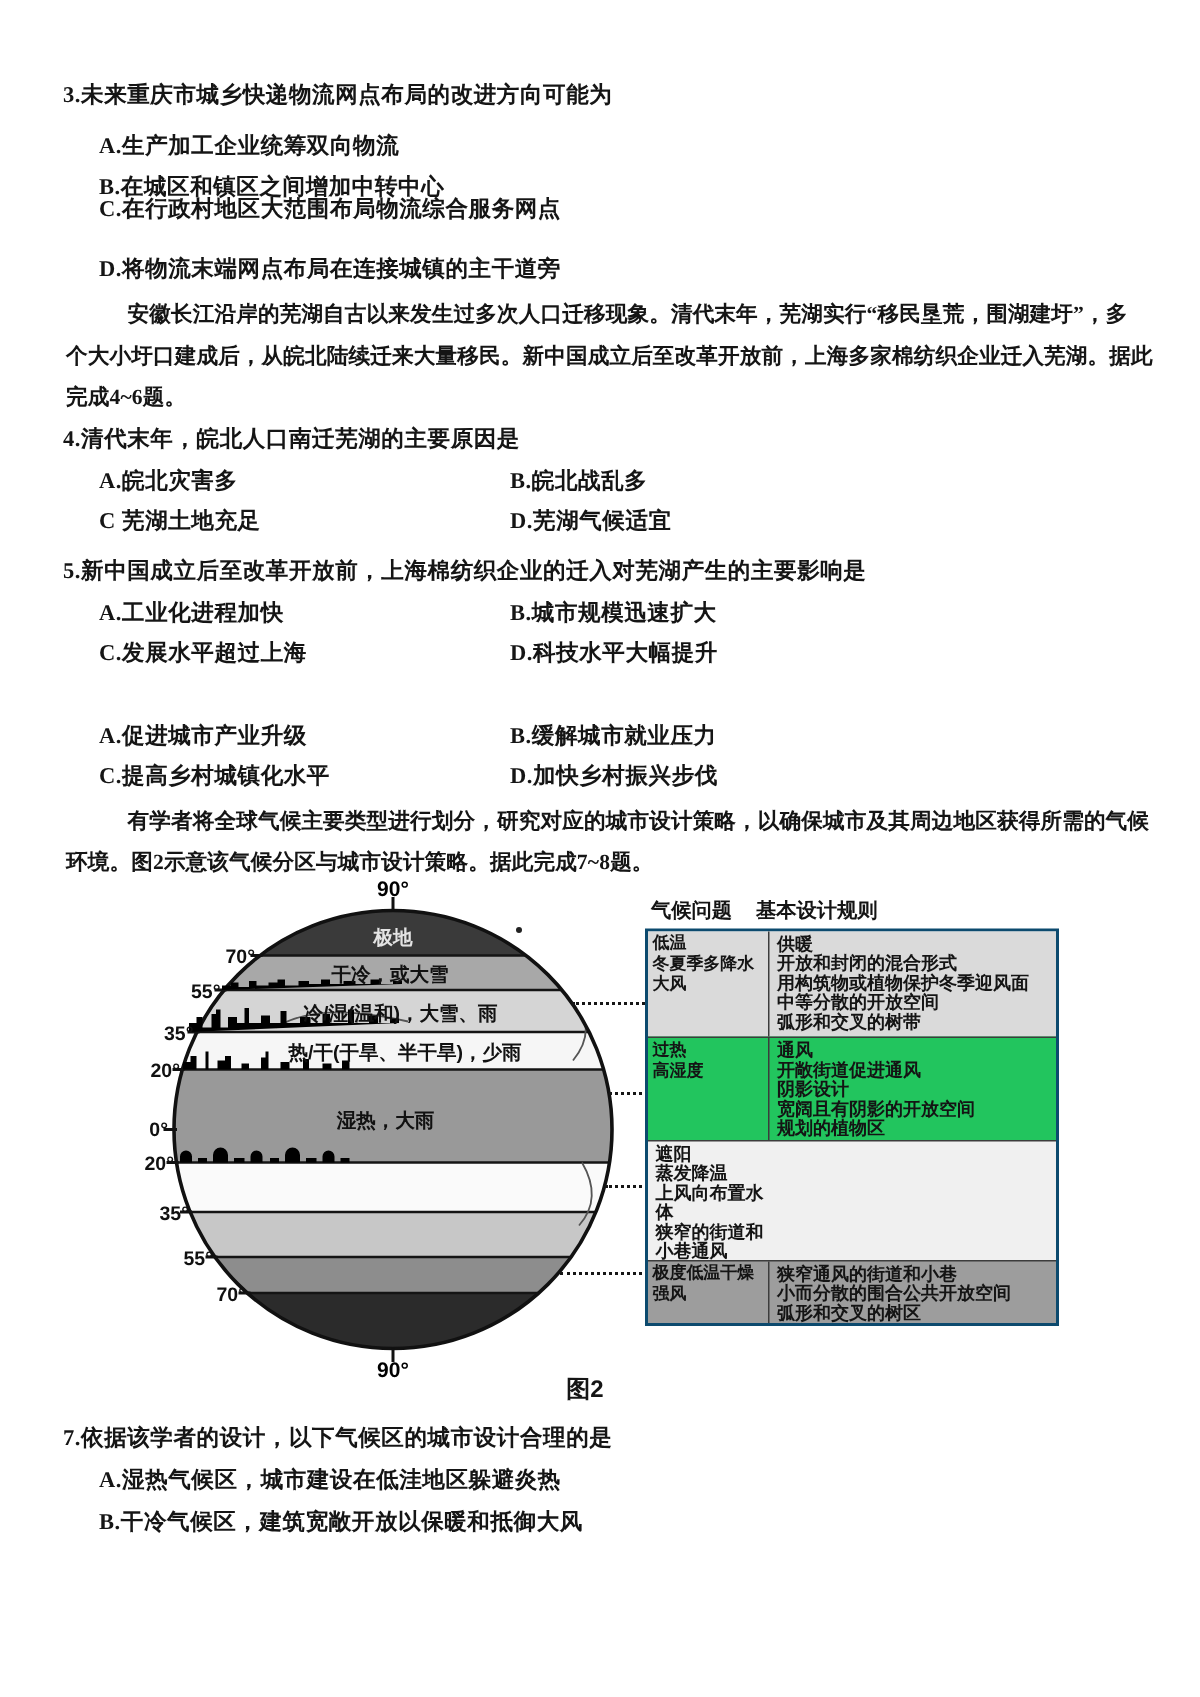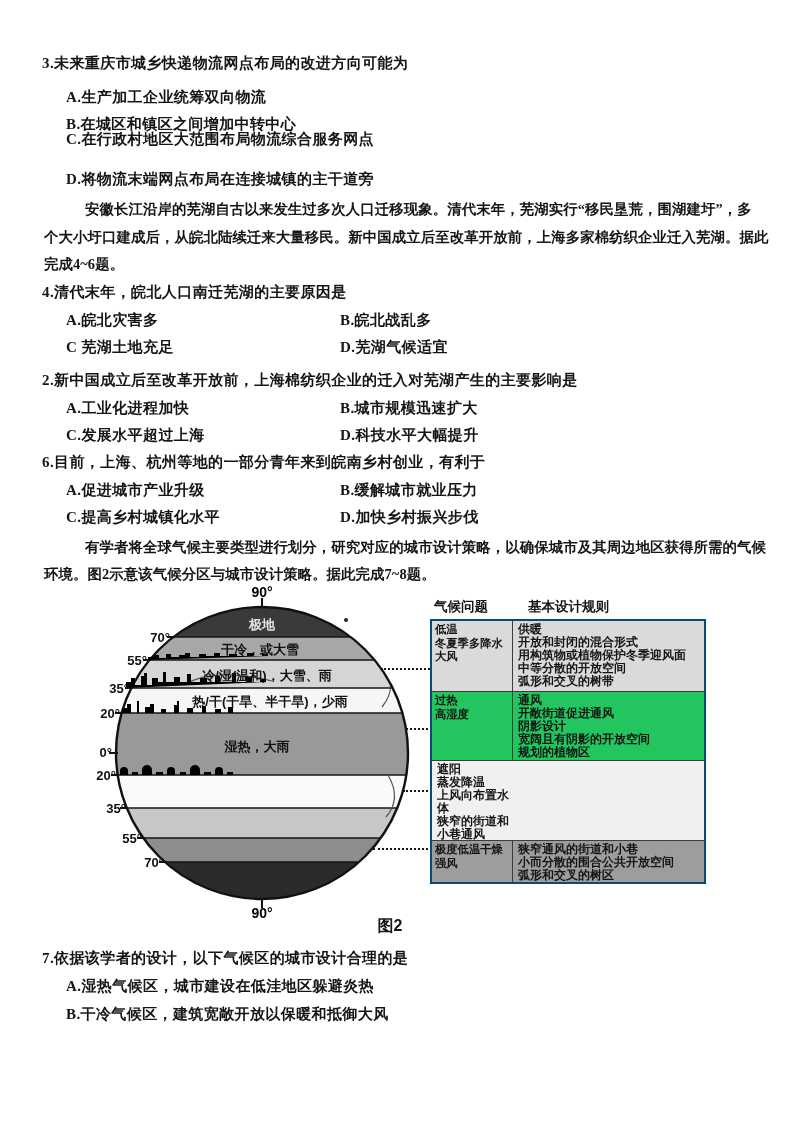--- a/index.html
+++ b/index.html
@@ -10,21 +10,21 @@
   
   .fig{position:absolute;left:0;top:585px;width:800px;height:360px;}
   .globe{position:absolute;left:92px;top:0;}
   .globe text{font-family:"Liberation Sans","DejaVu Sans",sans-serif;font-weight:700;}
   .conn{position:absolute;height:0;border-top:2.6px dotted #161616;}
   .speck{position:absolute;left:344px;top:33px;width:4px;height:4px;border-radius:50%;background:#222;}
   .ctable{position:absolute;left:430px;top:13px;width:276px;color:#141414;
           font-family:"Liberation Sans","DejaVu Sans",sans-serif;font-weight:700;}
   .chead{display:flex;font-size:13.5px;}
   .chead .h1{margin-left:4px;font-family:Liberation Serif, serif;}
-  .chead .h2{margin-left:40px;}
+  .chead .h2{margin-left:16px;}
   .cbox{margin-top:3px;border:2px solid #0c4a6e;}
   .crow{display:grid;grid-template-columns:81px 1fr;}
   .crow + .crow{border-top:1.6px solid #3c3c3c;}
   .r1{height:70px}.r2{height:68px}.r3{height:79px}.r4{height:41px}
   .cell{padding:2px 3px;white-space:pre-line;overflow:hidden;}
   .cl{border-right:1.7px solid #3c3c3c;font-size:11.3px;line-height:13.5px;}
   .cr{font-size:12px;line-height:13.1px;padding-left:5px;}
   .caption{position:absolute;top:331px;left:330px;width:120px;text-align:center;
            font-size:16px;font-weight:700;font-family:"Liberation Sans","DejaVu Sans",sans-serif;}
 </style>
@@ -42,27 +42,26 @@
   <div class="line para" style="top:200px;left:85px">安徽长江沿岸的芜湖自古以来发生过多次人口迁移现象。清代末年，芜湖实行“移民垦荒，围湖建圩”，多</div>
   <div class="line para" style="top:228px;left:44px">个大小圩口建成后，从皖北陆续迁来大量移民。新中国成立后至改革开放前，上海多家棉纺织企业迁入芜湖。据此</div>
   <div class="line para" style="top:255px;left:44px">完成4~6题。</div>
 
   <div class="line" style="top:283px;left:42px">4.清代末年，皖北人口南迁芜湖的主要原因是</div>
   <div class="line" style="top:311px;left:66px">A.皖北灾害多</div>
   <div class="line" style="top:311px;left:340px">B.皖北战乱多</div>
   <div class="line" style="top:338px;left:66px">C 芜湖土地充足</div>
   <div class="line" style="top:338px;left:340px">D.芜湖气候适宜</div>
 
-  <div class="line" style="top:371px;left:42px">2.新中国成立后至改革开放前，上海棉纺织企业的迁入对芜湖产生的主要影响是</div>
+  <div class="line" style="top:371px;left:42px">5.新中国成立后至改革开放前，上海棉纺织企业的迁入对芜湖产生的主要影响是</div>
   <div class="line" style="top:399px;left:66px">A.工业化进程加快</div>
   <div class="line" style="top:399px;left:340px">B.城市规模迅速扩大</div>
   <div class="line" style="top:426px;left:66px">C.发展水平超过上海</div>
   <div class="line" style="top:426px;left:340px">D.科技水平大幅提升</div>
 
-  <div class="line" style="top:453px;left:42px">6.目前，上海、杭州等地的一部分青年来到皖南乡村创业，有利于</div>
   <div class="line" style="top:481px;left:66px">A.促进城市产业升级</div>
   <div class="line" style="top:481px;left:340px">B.缓解城市就业压力</div>
   <div class="line" style="top:508px;left:66px">C.提高乡村城镇化水平</div>
   <div class="line" style="top:508px;left:340px">D.加快乡村振兴步伐</div>
 
   <div class="line para" style="top:538px;left:85px">有学者将全球气候主要类型进行划分，研究对应的城市设计策略，以确保城市及其周边地区获得所需的气候</div>
   <div class="line para" style="top:565px;left:44px">环境。图2示意该气候分区与城市设计策略。据此完成7~8题。</div>
 
   <div class="fig">
 

